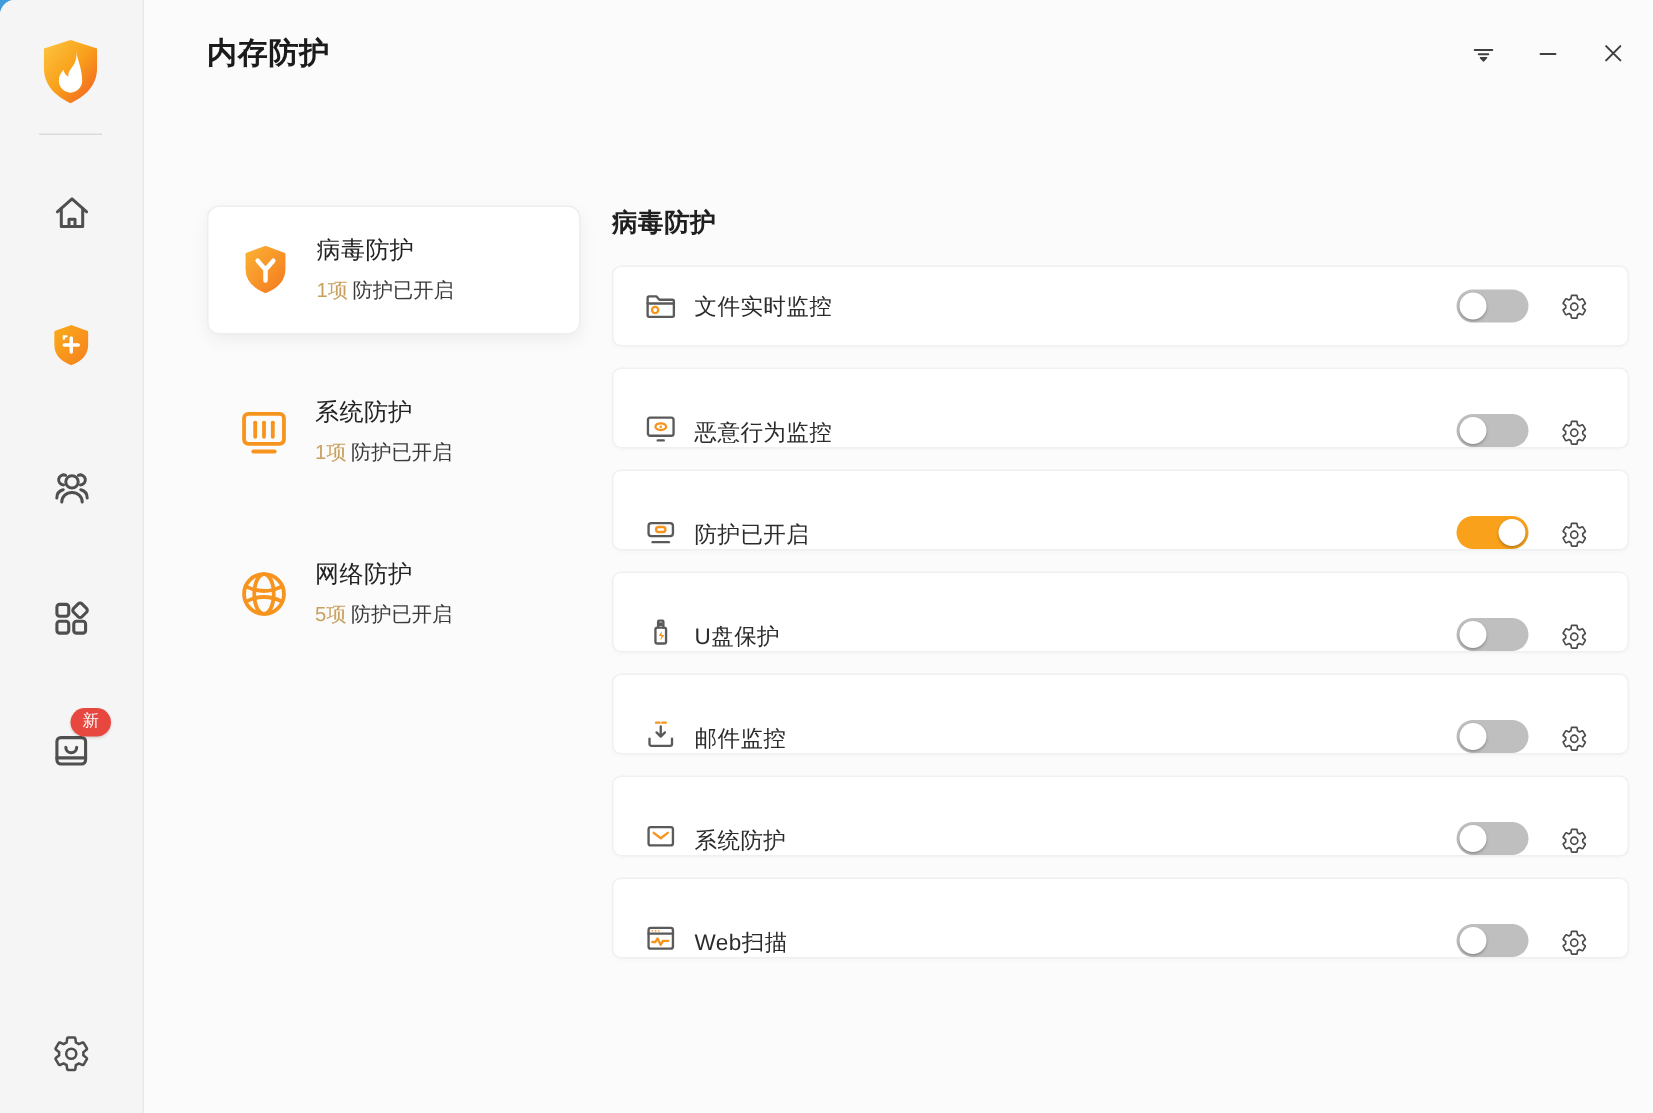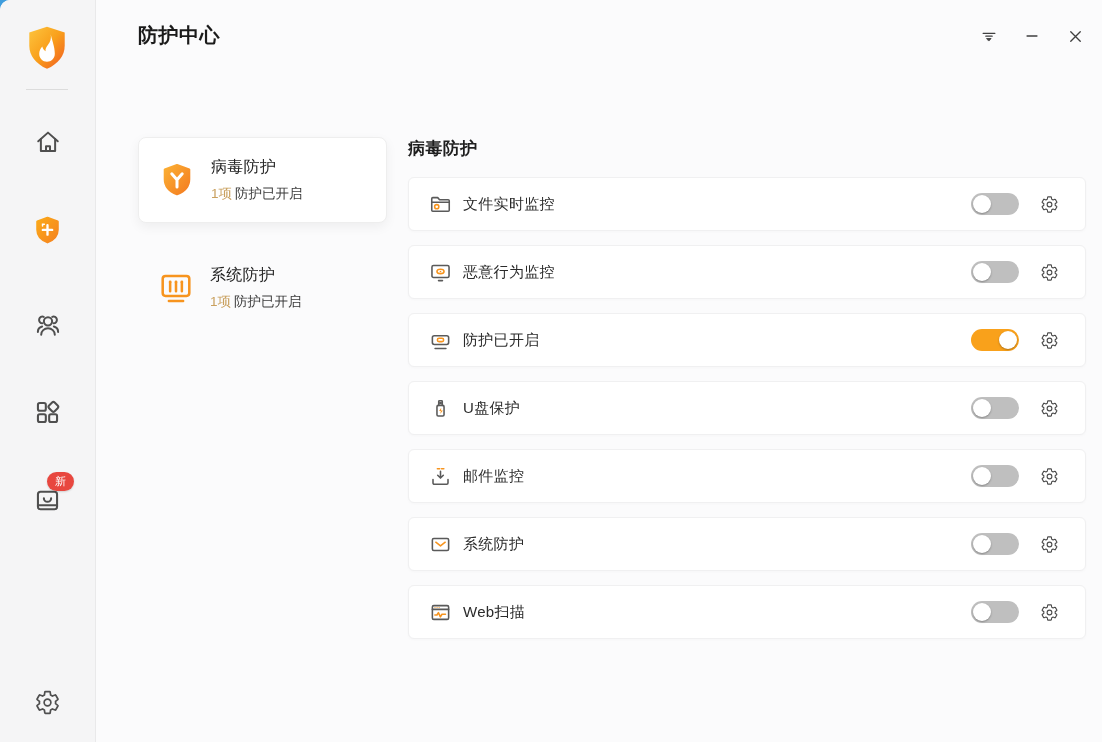--- a/index.html
+++ b/index.html
@@ -46,21 +46,21 @@
   
   .panel{position:absolute;left:312px;top:137px;right:16px;}
   .panel-title{font-size:17px;font-weight:700;color:#1f1f1f;letter-spacing:.4px;}
   .panel-desc{margin-top:12px;font-size:13.5px;color:#666;}
   .rows{margin-top:17px;}
   .row{
     height:54px;background:#fff;border:1px solid #f0f0f1;border-radius:6px;
     box-shadow:0 1px 3px rgba(0,0,0,.025);
     display:flex;align-items:center;padding:0 26px 0 19px;box-sizing:border-box;
   }
-  .row + .row{margin-top:14px;}
+  .row + .row{margin-top:14px;align-items:flex-end;}
   .row-icon{display:inline-flex;width:25px;height:25px;}
   .row-label{margin-left:10px;font-size:15px;color:#2b2b2b;letter-spacing:.3px;}
   .toggle{
     margin-left:auto;width:48px;height:22px;border-radius:11px;background:#bfbfbf;
     position:relative;cursor:pointer;flex-shrink:0;transition:background .15s;
   }
   .toggle::after{
     content:'';position:absolute;top:2px;left:2px;width:18px;height:18px;border-radius:50%;
     background:#fff;box-shadow:0 1px 2px rgba(0,0,0,.3);
   }
@@ -147,21 +147,21 @@
       <span class="icon-wrap">
           <svg viewBox="0 0 24 24" width="27" height="27" fill="none" stroke="#4f4f4f" stroke-width="1.5" stroke-linejoin="round">
             <path d="M19.14 12.94c.04-.3.06-.61.06-.94 0-.32-.02-.64-.07-.94l2.03-1.58c.18-.14.23-.41.12-.61l-1.92-3.32c-.12-.22-.37-.29-.59-.22l-2.39.96c-.5-.38-1.03-.7-1.62-.94l-.36-2.54c-.04-.24-.24-.41-.48-.41h-3.84c-.24 0-.43.17-.47.41l-.36 2.54c-.59.24-1.13.57-1.62.94l-2.39-.96c-.22-.08-.47 0-.59.22L2.74 8.87c-.12.21-.08.47.12.61l2.03 1.58c-.05.3-.09.63-.09.94s.02.64.07.94l-2.03 1.58c-.18.14-.23.41-.12.61l1.92 3.32c.12.22.37.29.59.22l2.39-.96c.5.38 1.03.7 1.62.94l.36 2.54c.05.24.24.41.48.41h3.84c.24 0 .44-.17.47-.41l.36-2.54c.59-.24 1.13-.56 1.62-.94l2.39.96c.22.08.47 0 .59-.22l1.92-3.32c.12-.22.07-.47-.12-.61l-2.01-1.58z"></path>
             <circle cx="12" cy="12" r="3"></circle>
           </svg>
         </span>
     </div>
   </div>
 
   <div class="main">
-    <div class="page-title">防护中心</div>
+    <div class="page-title">内存防护</div>
 
     <div class="win-controls">
       <span class="win-btn">
           <span><svg viewBox="0 0 20 20" width="18" height="18" fill="none" stroke="#3f3f3f" stroke-width="1.5" stroke-linecap="round">
               <path d="M3.5 7h13"></path>
               <path d="M6.5 10.2h7"></path>
               <path d="M7.7 12.8h4.6L10 15.3z" fill="#3f3f3f" stroke="#3f3f3f" stroke-width="1" stroke-linejoin="round"></path>
             </svg></span>
         </span>
       <span class="win-btn">
@@ -206,20 +206,33 @@
               <circle cx="15.7" cy="8.2" r=".9" fill="#f7941e" stroke="none"></circle>
               <path d="M7.5 20.2h9"></path>
             </svg>
           </span>
     <span class="cat-text">
       <div class="cat-title">系统防护</div>
       <div class="cat-sub"><span class="cat-count">1项</span><span class="cat-status">防护已开启</span></div>
     </span>
   </div>
 
+  <div class="category">
+    <span class="cat-icon">
+            <svg viewBox="0 0 24 24" width="38" height="38" fill="none" stroke="#f7941e" stroke-width="1.6" stroke-linecap="round">
+              <circle cx="12" cy="12" r="8.4"></circle>
+              <ellipse cx="12" cy="12" rx="4.1" ry="8.4"></ellipse>
+              <path d="M4.6 8.9c4.8 2.4 10 2.4 14.8 0M4.6 15.1c4.8-2.4 10-2.4 14.8 0"></path>
+            </svg>
+          </span>
+    <span class="cat-text">
+      <div class="cat-title">网络防护</div>
+      <div class="cat-sub"><span class="cat-count">5项</span><span class="cat-status">防护已开启</span></div>
+    </span>
+  </div>
 </div>
 
     <div class="panel">
       <div class="panel-title">病毒防护</div>
       <div class="rows">
   <div class="row">
     <span class="row-icon">
               <svg viewBox="0 0 24 24" width="25" height="25" fill="none" stroke="#5a5a5a" stroke-width="1.5" stroke-linecap="round" stroke-linejoin="round">
                 <path d="M3.6 17.5V6.4a1 1 0 0 1 1-1h4.7l1.8 2.1h8.3a1 1 0 0 1 1 1v9a1 1 0 0 1-1 1H4.6a1 1 0 0 1-1-1z"></path>
                 <path d="M3.6 9.9h16.8"></path>

